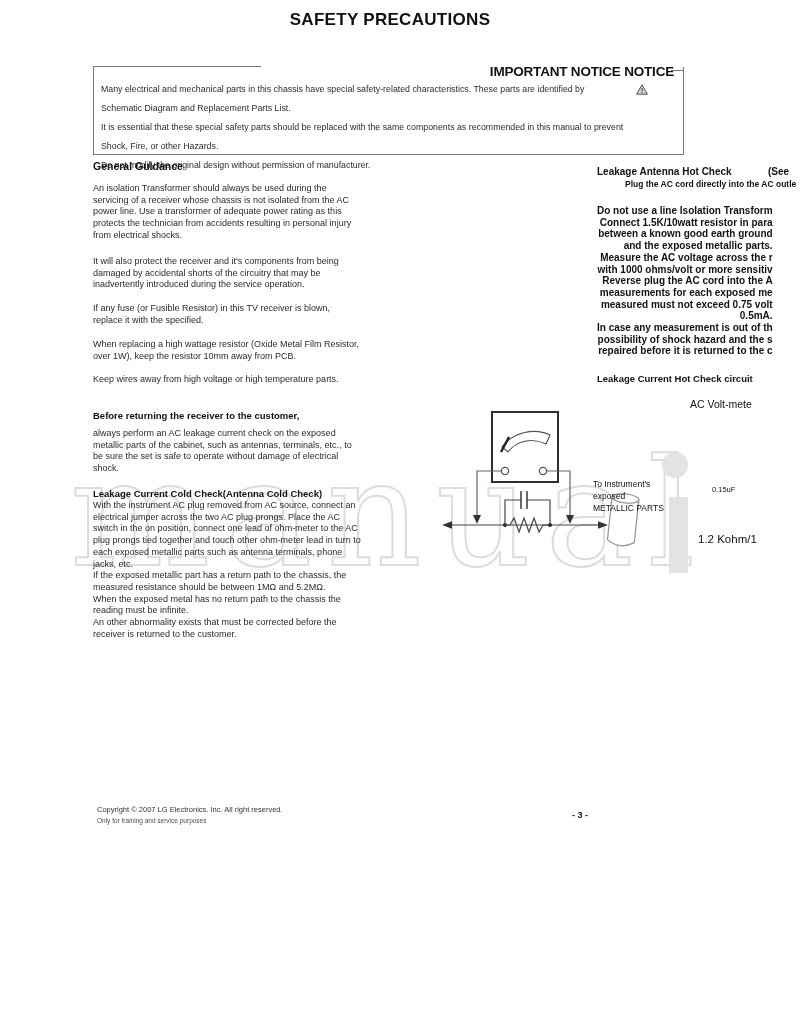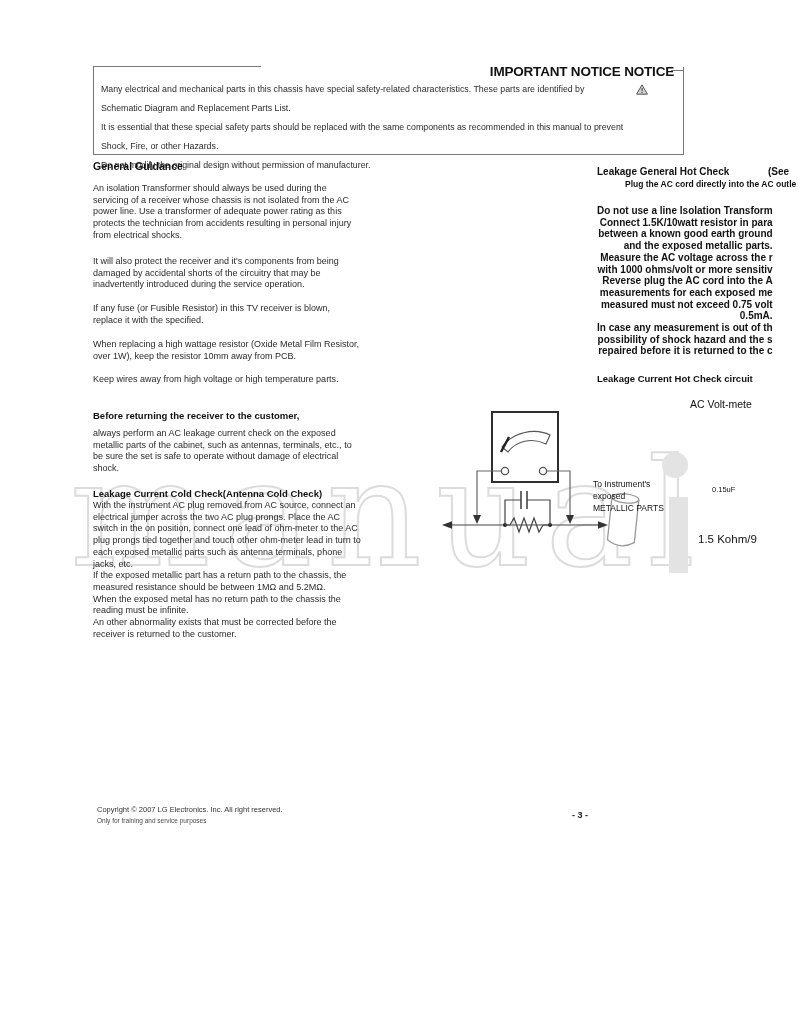--- a/index.html
+++ b/index.html
@@ -63,20 +63,21 @@
 </style>
 </head>
 <body>
 
 <div class="page">
 
   <div class="wm">manual</div>
   <div class="wm-dot"></div>
   <div class="wm-bar"></div>
 
+  <div class="fg title">SAFETY PRECAUTIONS</div>
 
   <div class="fg notice">
     <div class="nb-seg-left"></div>
     <div class="nb-seg-right"></div>
     <div class="nb-title">IMPORTANT NOTICE NOTICE</div>
     <div class="nb-text">Many electrical and mechanical parts in this chassis have special safety-related characteristics. These parts are identified by<br>Schematic Diagram and Replacement Parts List.<br>It is essential that these special safety parts should be replaced with the same components as recommended in this manual to prevent<br>Shock, Fire, or other Hazards.<br>Do not modify the original design without permission of manufacturer.</div>
   </div>
   <svg class="fg warn" viewBox="0 0 12 11">
     <path d="M6,0.8 L11.4,10.2 L0.6,10.2 Z" fill="#d4d4d4" stroke="#555" stroke-width="1"></path>
     <rect x="5.5" y="4" width="1.1" height="3.2" fill="#444"></rect>
@@ -89,21 +90,21 @@
   <div class="lp" style="top:303px">If any fuse (or Fusible Resistor) in this TV receiver is blown,<br>replace it with the specified.</div>
   <div class="lp" style="top:339px">When replacing a high wattage resistor (Oxide Metal Film Resistor,<br>over 1W), keep the resistor 10mm away from PCB.</div>
   <div class="lp" style="top:374px">Keep wires away from high voltage or high temperature parts.</div>
   <div class="lp lh sub-head" style="top:410px">Before returning the receiver to the customer,</div>
   <div class="lp" style="top:428px">always perform an AC leakage current check on the exposed<br>metallic parts of the cabinet, such as antennas, terminals, etc., to<br>be sure the set is safe to operate without damage of electrical<br>shock.</div>
   <div class="lp lh sub-head" style="top:488px">Leakage Current Cold Check(Antenna Cold Check)</div>
   <div class="lp" style="top:500px">With the instrument AC plug removed from AC source, connect an<br>electrical jumper across the two AC plug prongs. Place the AC<br>switch in the on position, connect one lead of ohm-meter to the AC<br>plug prongs tied together and touch other ohm-meter lead in turn to<br>each exposed metallic parts such as antenna terminals, phone<br>jacks, etc.<br>If the exposed metallic part has a return path to the chassis, the<br>measured resistance should be between 1MΩ and 5.2MΩ.<br>When the exposed metal has no return path to the chassis the<br>reading must be infinite.<br>An other abnormality exists that must be corrected before the<br>receiver is returned to the customer.</div>
 
   <div class="fg rc">
     <div class="rc-line rc-title">
-      <span>Leakage General Hot Check</span>
+      <span>Leakage Antenna Hot Check</span>
       <span class="rc-see">(See</span>
     </div>
     <div class="rc-line rc-sub">Plug the AC cord directly into the AC outle</div>
     <div class="rc-line rc-block">Do not use a line Isolation Transform<br>Connect 1.5K/10watt resistor in para<br>between a known good earth ground<br>and the exposed metallic parts.<br>Measure the AC voltage across the r<br>with 1000 ohms/volt or more sensitiv<br>Reverse plug the AC cord into the A<br>measurements for each exposed me<br>measured must not exceed 0.75 volt<br>0.5mA.<br>In case any measurement is out of th<br>possibility of shock hazard and the s<br>repaired before it is returned to the c</div>
     <div class="rc-line rc-caption">Leakage Current Hot Check circuit</div>
   </div>
 
   <svg class="fg diagram" width="210" height="150" viewBox="0 0 210 150">
 
     <g>
@@ -140,19 +141,19 @@
 
     <g transform="translate(172,87) rotate(6)" fill="#ffffff" stroke="#999" stroke-width="1.3">
       <path d="M0.5,5 L0.5,48 Q14,57 27.5,48 L27.5,5"></path>
       <ellipse cx="14" cy="5" rx="13.5" ry="4.5"></ellipse>
     </g>
   </svg>
 
   <div class="fg lbl lbl-meter">AC Volt-mete</div>
   <div class="fg lbl lbl-target">To Instrument's<br>exposed<br>METALLIC PARTS</div>
   <div class="fg lbl lbl-cap">0.15uF</div>
-  <div class="fg lbl lbl-res">1.5 Kohm/9</div>
+  <div class="fg lbl lbl-res">1.2 Kohm/1</div>
 
   <div class="fg foot1">Copyright © 2007 LG Electronics. Inc. All right reserved.</div>
   <div class="fg foot2">Only for training and service purposes</div>
   <div class="fg pagenum">- 3 -</div>
 
 </div>
 
 </body></html>

